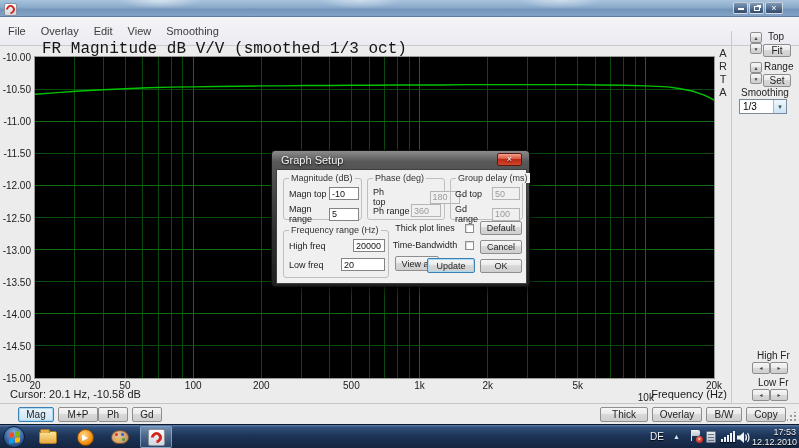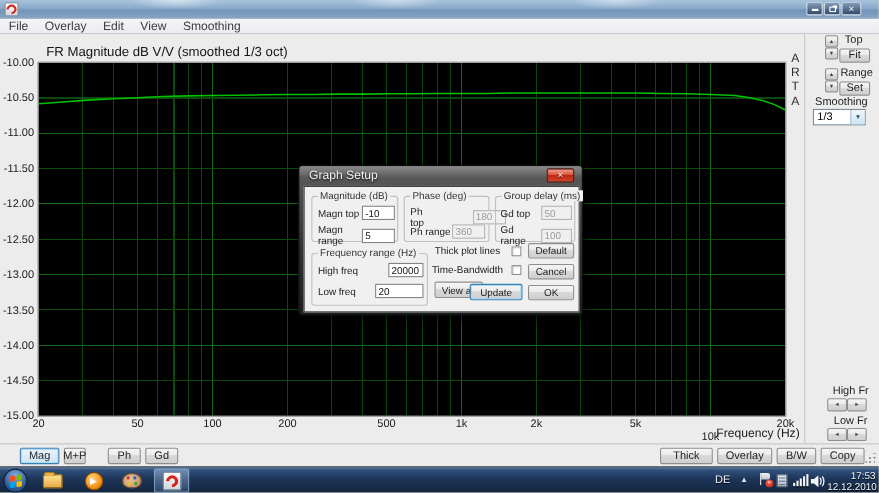--- a/index.html
+++ b/index.html
@@ -21,25 +21,25 @@
   .glyph-minbar { display:inline-block; width:6px; height:2px; background:#fff; margin-bottom:1px; }
   .glyph-restore { display:inline-block; width:6px; height:5px; border:1px solid #fff; margin-top:2px; box-shadow:2px -2px 0 -1px #fff; }
 
   
   .arta-icon { display:inline-block; position:relative; background:linear-gradient(180deg,#fdfdfd,#cfd6de); border:1px solid #8a93a0; border-radius:2px; }
   .arta-ring { position:absolute; border-radius:50%; border-style:solid; border-color:#d6241b; border-left-color:transparent; transform:rotate(-45deg); }
   .ti { left:4px; top:2px; width:13px; height:13px; }
   .ti .arta-ring { left:1px; top:1px; width:9px; height:9px; border-width:2px; }
 
   
-  .menubar { position:absolute; left:0; top:17px; width:799px; height:14px; background:linear-gradient(180deg,#f4f4f8,#ebebf1); border-bottom:1px solid #c9c9d2; display:flex; align-items:center; gap:15px; padding-left:8px; }
+  .menubar { position:absolute; left:0; top:17px; width:799px; height:29px; background:linear-gradient(180deg,#f4f4f8,#ebebf1); border-bottom:1px solid #c9c9d2; display:flex; align-items:center; gap:15px; padding-left:8px; }
   .menu-item { font-size:11px; color:#3c3c3c; }
 
   
-  .plot-header { position:absolute; left:42px; top:40px; font-size:12px; color:#151515; }
+  .plot-header { position:absolute; left:42px; top:40px; font-size:16px; color:#151515;font-family:Liberation Mono, monospace; }
   .plot-svg-wrap { position:absolute; left:35px; top:57px; width:679px; height:321px; background:#000; outline:1px solid #9a9a9a; }
   .y-tick { position:absolute; width:31px; text-align:right; font-size:10px; color:#1a1a1a; height:10px; line-height:10px; }
   .x-tick { position:absolute; width:30px; text-align:center; font-size:10px; color:#1a1a1a; top:380px; }
   .cursor-status { position:absolute; left:10px; top:388px; font-size:11px; color:#1a1a1a; }
   .x-axis-title { position:absolute; left:640px; width:87px; text-align:right; top:388px; font-size:11px; color:#1a1a1a; }
   .watermark { position:absolute; left:717px; top:47px; font-size:11px; color:#2b2b2b; writing-mode:vertical-rl; text-orientation:upright; letter-spacing:1px; line-height:11px; }
 
   
   .btn { display:inline-flex; align-items:center; justify-content:center; font-size:10px; color:#1f1f1f;
     background:linear-gradient(180deg,#f5f5f5 0%,#ebebeb 45%,#d9d9d9 46%,#cfcfcf 100%);
@@ -196,20 +196,21 @@
       <div class="x-tick" style="left: 178.2px;">100</div>
       <div class="x-tick" style="left: 246.333px;">200</div>
       <div class="x-tick" style="left: 336.4px;">500</div>
       <div class="x-tick" style="left: 404.534px;">1k</div>
       <div class="x-tick" style="left: 472.667px;">2k</div>
       <div class="x-tick" style="left: 562.734px;">5k</div>
       <div class="x-tick" style="left: 630.867px; margin-top: 12px;">10k</div>
       <div class="x-tick" style="left: 699px;">20k</div>
     </div>
   <div class="watermark">ARTA</div>
+  <div class="cursor-status">Cursor: 20.1 Hz, -10.58 dB</div>
   <div class="x-axis-title">Frequency (Hz)</div>
 
   <div class="divider-v"></div>
   <div class="v-spinner" style="left:750px; top:32px;">
     <span class="btn" style="top:0;">
         <span>▲</span>
       </span>
     <span class="btn" style="top:11px;">
         <span>▼</span>
       </span>
@@ -245,21 +246,21 @@
     <span class="btn" style="left:0;">
         <span>◄</span>
       </span>
     <span class="btn" style="left:18px;">
         <span>►</span>
       </span>
   </div>
 
   <div class="bottom-bar">
     <span class="btn bb-btn active" style="left:18px; width:36px;">Mag</span>
-    <span class="btn bb-btn" style="left:58px; width:20px;">M+P</span>
+    <span class="btn bb-btn" style="left:58px; width:40px;">M+P</span>
     <span class="btn bb-btn" style="left:98px; width:30px;">Ph</span>
     <span class="btn bb-btn" style="left:132px; width:30px;">Gd</span>
     <span class="btn bb-btn" style="left:600px; width:48px;">Thick</span>
     <span class="btn bb-btn" style="left:652px; width:50px;">Overlay</span>
     <span class="btn bb-btn" style="left:706px; width:36px;">B/W</span>
     <span class="btn bb-btn" style="left:746px; width:40px;">Copy</span>
     <span class="resize-grip"></span>
   </div>
 
   <div class="dialog">

